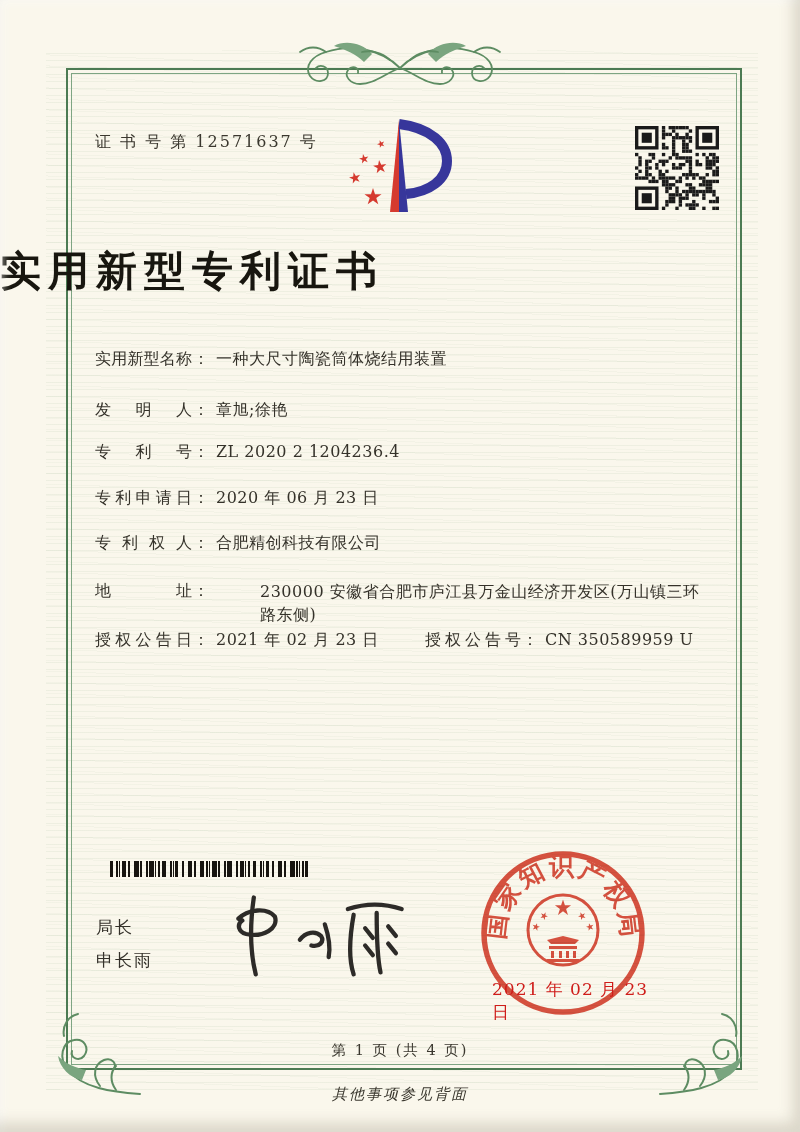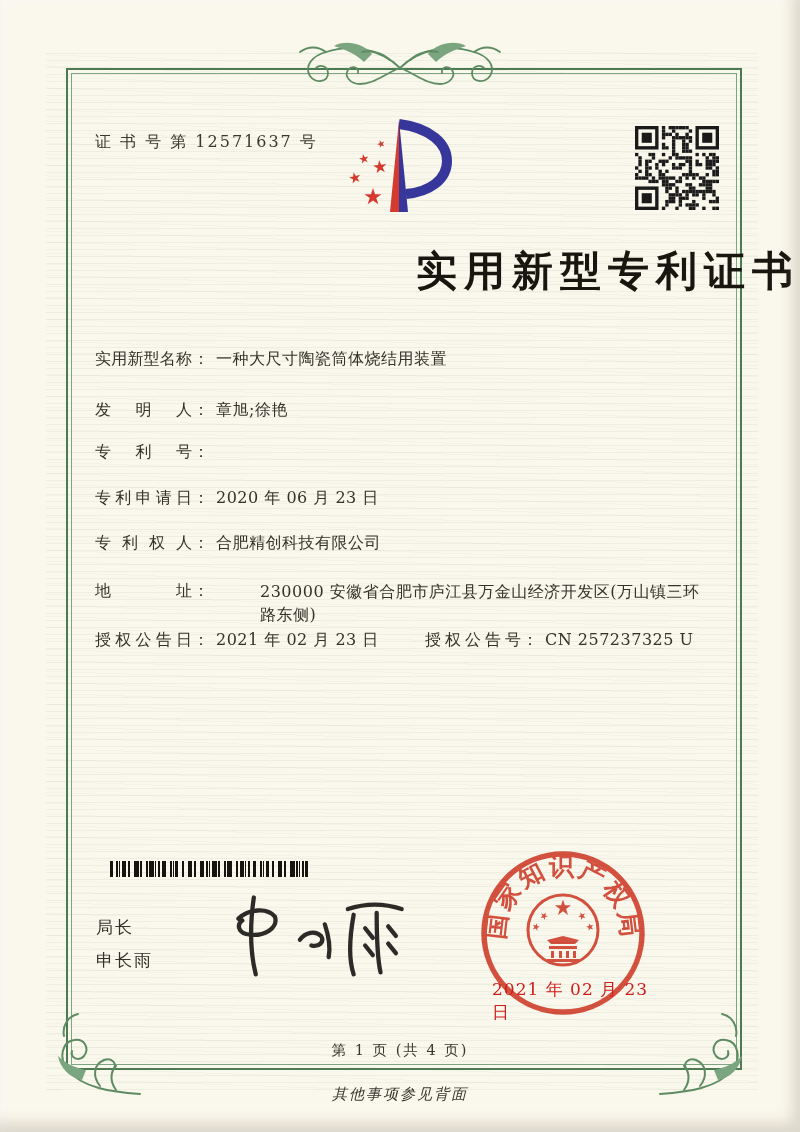--- a/index.html
+++ b/index.html
@@ -28,21 +28,21 @@
   }
   .frame .frame-inner{
     position:absolute;inset:3px;border:1px solid #7ea583;
   }
   .ornament{position:absolute;pointer-events:none;}
   .cert-no{position:absolute;left:95px;top:132px;font-size:16px;letter-spacing:2px;color:#3a372e;}
   .logo{position:absolute;left:333px;top:114px;width:134px;height:102px;}
   .qr{position:absolute;left:635px;top:126px;width:84px;height:84px;}
   .qr svg{width:100%;height:100%;}
   .title{
-    position:absolute;left:0;top:244px;width:100%;text-align:right;
+    position:absolute;left:0;top:244px;width:100%;text-align:left;
     font-size:41px;font-weight:600;letter-spacing:7px;color:#18160f;
   }
   .frow{position:absolute;left:95px;display:flex;align-items:flex-start;font-size:16px;line-height:21px;color:#35322a;}
   .flabel{display:inline-block;width:97px;text-align:justify;text-align-last:justify;}
   .fcolon{margin:0 7px 0 1px;}
   .fvalue{letter-spacing:.5px;white-space:nowrap;}
   .fvalue.addr{width:452px;white-space:normal;line-height:23px;margin-left:44px;}
   .flabel2{display:inline-block;width:96px;text-align:justify;text-align-last:justify;margin-left:23px;}
   .legal{position:absolute;left:95px;top:666px;width:620px;}
   .legal p{
@@ -346,20 +346,21 @@
   <span class="fvalue">一种大尺寸陶瓷筒体烧结用装置</span>
 </div>
 <div class="frow" style="top:399px">
   <span class="flabel">发明人</span>
     <span class="fcolon">：</span>
   <span class="fvalue">章旭;徐艳</span>
 </div>
 <div class="frow" style="top:441px">
   <span class="flabel">专利号</span>
     <span class="fcolon">：</span>
+  <span class="fvalue">ZL 2020 2 1204236.4</span>
 </div>
 <div class="frow" style="top:487px">
   <span class="flabel">专利申请日</span>
     <span class="fcolon">：</span>
   <span class="fvalue">2020 年 06 月 23 日</span>
 </div>
 <div class="frow" style="top:532px">
   <span class="flabel">专利权人</span>
     <span class="fcolon">：</span>
   <span class="fvalue">合肥精创科技有限公司</span>
@@ -368,21 +369,21 @@
   <span class="flabel">地址</span>
     <span class="fcolon">：</span>
   <span class="fvalue addr">230000 安徽省合肥市庐江县万金山经济开发区(万山镇三环路东侧)</span>
 </div>
 <div class="frow" style="top:629px">
   <span class="flabel">授权公告日</span>
     <span class="fcolon">：</span>
   <span class="fvalue" style="width:186px">2021 年 02 月 23 日</span>
   <span class="flabel2">授权公告号</span>
     <span class="fcolon">：</span>
-  <span class="fvalue">CN 257237325 U</span>
+  <span class="fvalue">CN 350589959 U</span>
 </div>
 
 <div class="legal">
 </div>
 
 <div class="barcode"></div>
 
 <div class="director-title">局长</div>
 <div class="director-name">申长雨</div>
 

